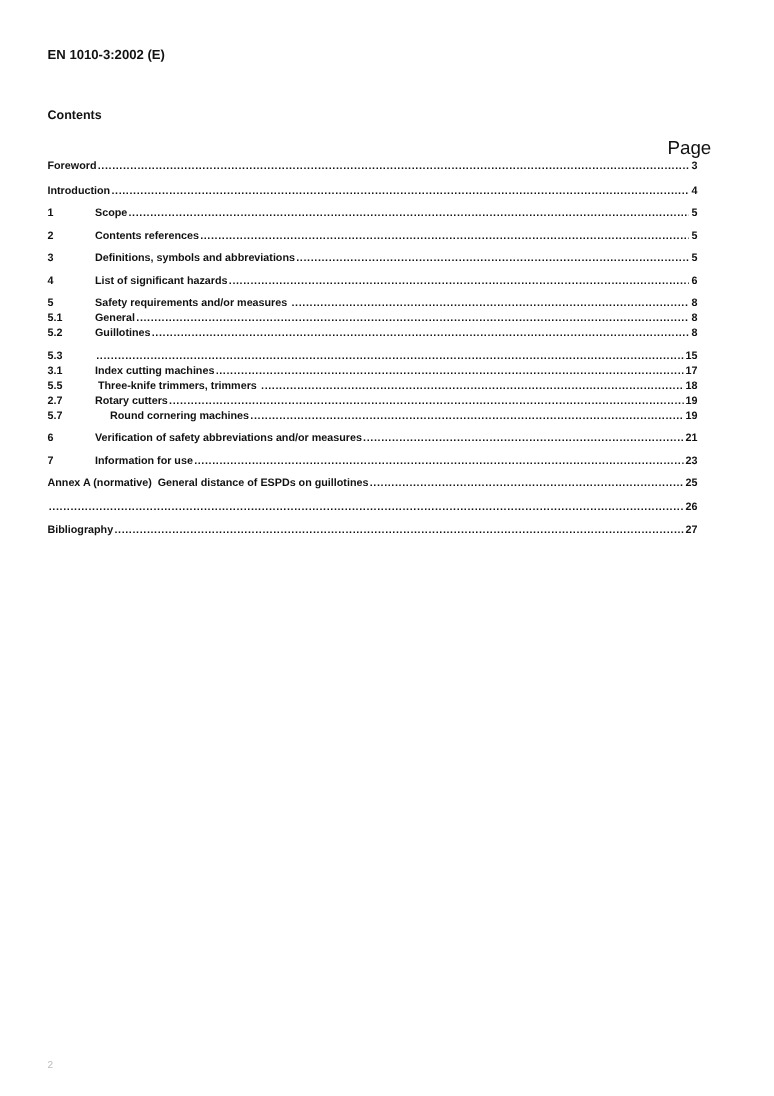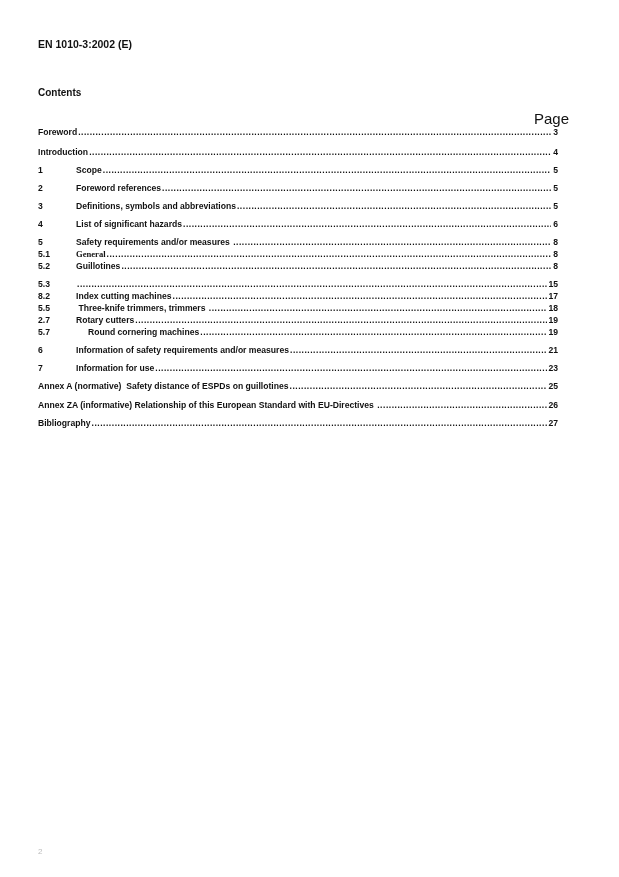--- a/index.html
+++ b/index.html
@@ -37,21 +37,21 @@
       <span class="pg">4</span>
     </div>
     <div class="row" style="top: 164px;">
       <span class="num">1</span>
       <span class="label" style="white-space: pre;">Scope</span>
       <span class="dots"></span>
       <span class="pg">5</span>
     </div>
     <div class="row" style="top: 182px;">
       <span class="num">2</span>
-      <span class="label" style="white-space: pre;">Foreword references</span>
+      <span class="label" style="white-space: pre;">Contents references</span>
       <span class="dots"></span>
       <span class="pg">5</span>
     </div>
     <div class="row" style="top: 200px;">
       <span class="num">3</span>
       <span class="label" style="white-space: pre;">Definitions, symbols and abbreviations</span>
       <span class="dots"></span>
       <span class="pg">5</span>
     </div>
     <div class="row" style="top: 218px;">
@@ -61,37 +61,37 @@
       <span class="pg">6</span>
     </div>
     <div class="row" style="top: 236px;">
       <span class="num">5</span>
       <span class="label" style="white-space: pre;">Safety requirements and/or measures </span>
       <span class="dots"></span>
       <span class="pg">8</span>
     </div>
     <div class="row" style="top: 248px;">
       <span class="num">5.1</span>
-      <span class="label" style="white-space: pre; font-family: Liberation Serif, serif;">General</span>
+      <span class="label" style="white-space: pre;">General</span>
       <span class="dots"></span>
       <span class="pg">8</span>
     </div>
     <div class="row" style="top: 260px;">
       <span class="num">5.2</span>
       <span class="label" style="white-space: pre;">Guillotines</span>
       <span class="dots"></span>
       <span class="pg">8</span>
     </div>
     <div class="row" style="top: 278px;">
       <span class="num">5.3</span>
       <span class="dots"></span>
       <span class="pg">15</span>
     </div>
     <div class="row" style="top: 290px;">
-      <span class="num">8.2</span>
+      <span class="num">3.1</span>
       <span class="label" style="white-space: pre;">Index cutting machines</span>
       <span class="dots"></span>
       <span class="pg">17</span>
     </div>
     <div class="row" style="top: 302px;">
       <span class="num">5.5</span>
       <span class="label" style="white-space: pre;"> Three-knife trimmers, trimmers </span>
       <span class="dots"></span>
       <span class="pg">18</span>
     </div>
@@ -102,37 +102,36 @@
       <span class="pg">19</span>
     </div>
     <div class="row" style="top: 326px;">
       <span class="num">5.7</span>
       <span class="label" style="white-space: pre; padding-left: 12px;">Round cornering machines</span>
       <span class="dots"></span>
       <span class="pg">19</span>
     </div>
     <div class="row" style="top: 344px;">
       <span class="num">6</span>
-      <span class="label" style="white-space: pre;">Information of safety requirements and/or measures</span>
+      <span class="label" style="white-space: pre;">Verification of safety abbreviations and/or measures</span>
       <span class="dots"></span>
       <span class="pg">21</span>
     </div>
     <div class="row" style="top: 362px;">
       <span class="num">7</span>
       <span class="label" style="white-space: pre;">Information for use</span>
       <span class="dots"></span>
       <span class="pg">23</span>
     </div>
     <div class="row" style="top: 380px;">
-      <span class="label" style="white-space: pre;">Annex A (normative)  Safety distance of ESPDs on guillotines</span>
+      <span class="label" style="white-space: pre;">Annex A (normative)  General distance of ESPDs on guillotines</span>
       <span class="dots"></span>
       <span class="pg">25</span>
     </div>
     <div class="row" style="top: 399px;">
-      <span class="label" style="white-space: pre;">Annex ZA (informative) Relationship of this European Standard with EU-Directives </span>
       <span class="dots"></span>
       <span class="pg">26</span>
     </div>
     <div class="row" style="top: 417px;">
       <span class="label" style="white-space: pre;">Bibliography</span>
       <span class="dots"></span>
       <span class="pg">27</span>
     </div>
   </div>
 

